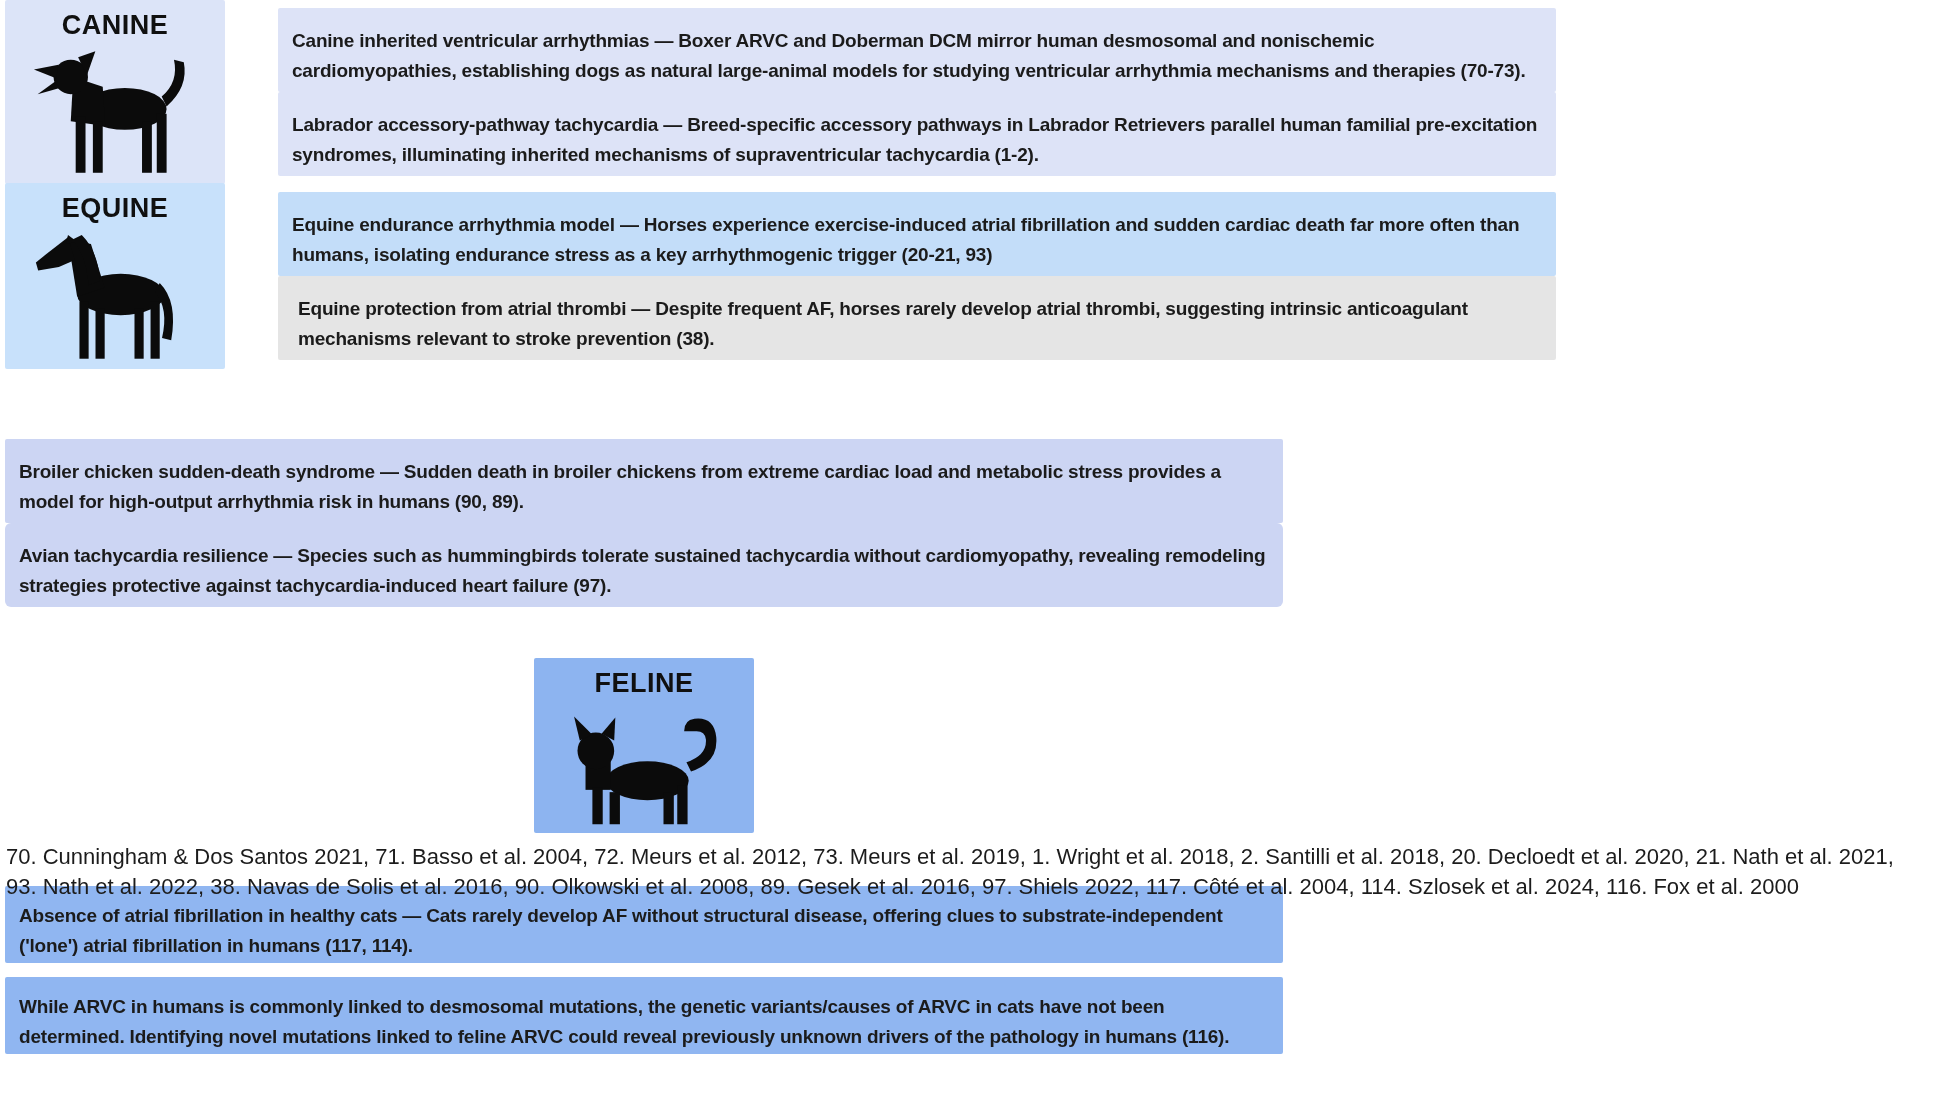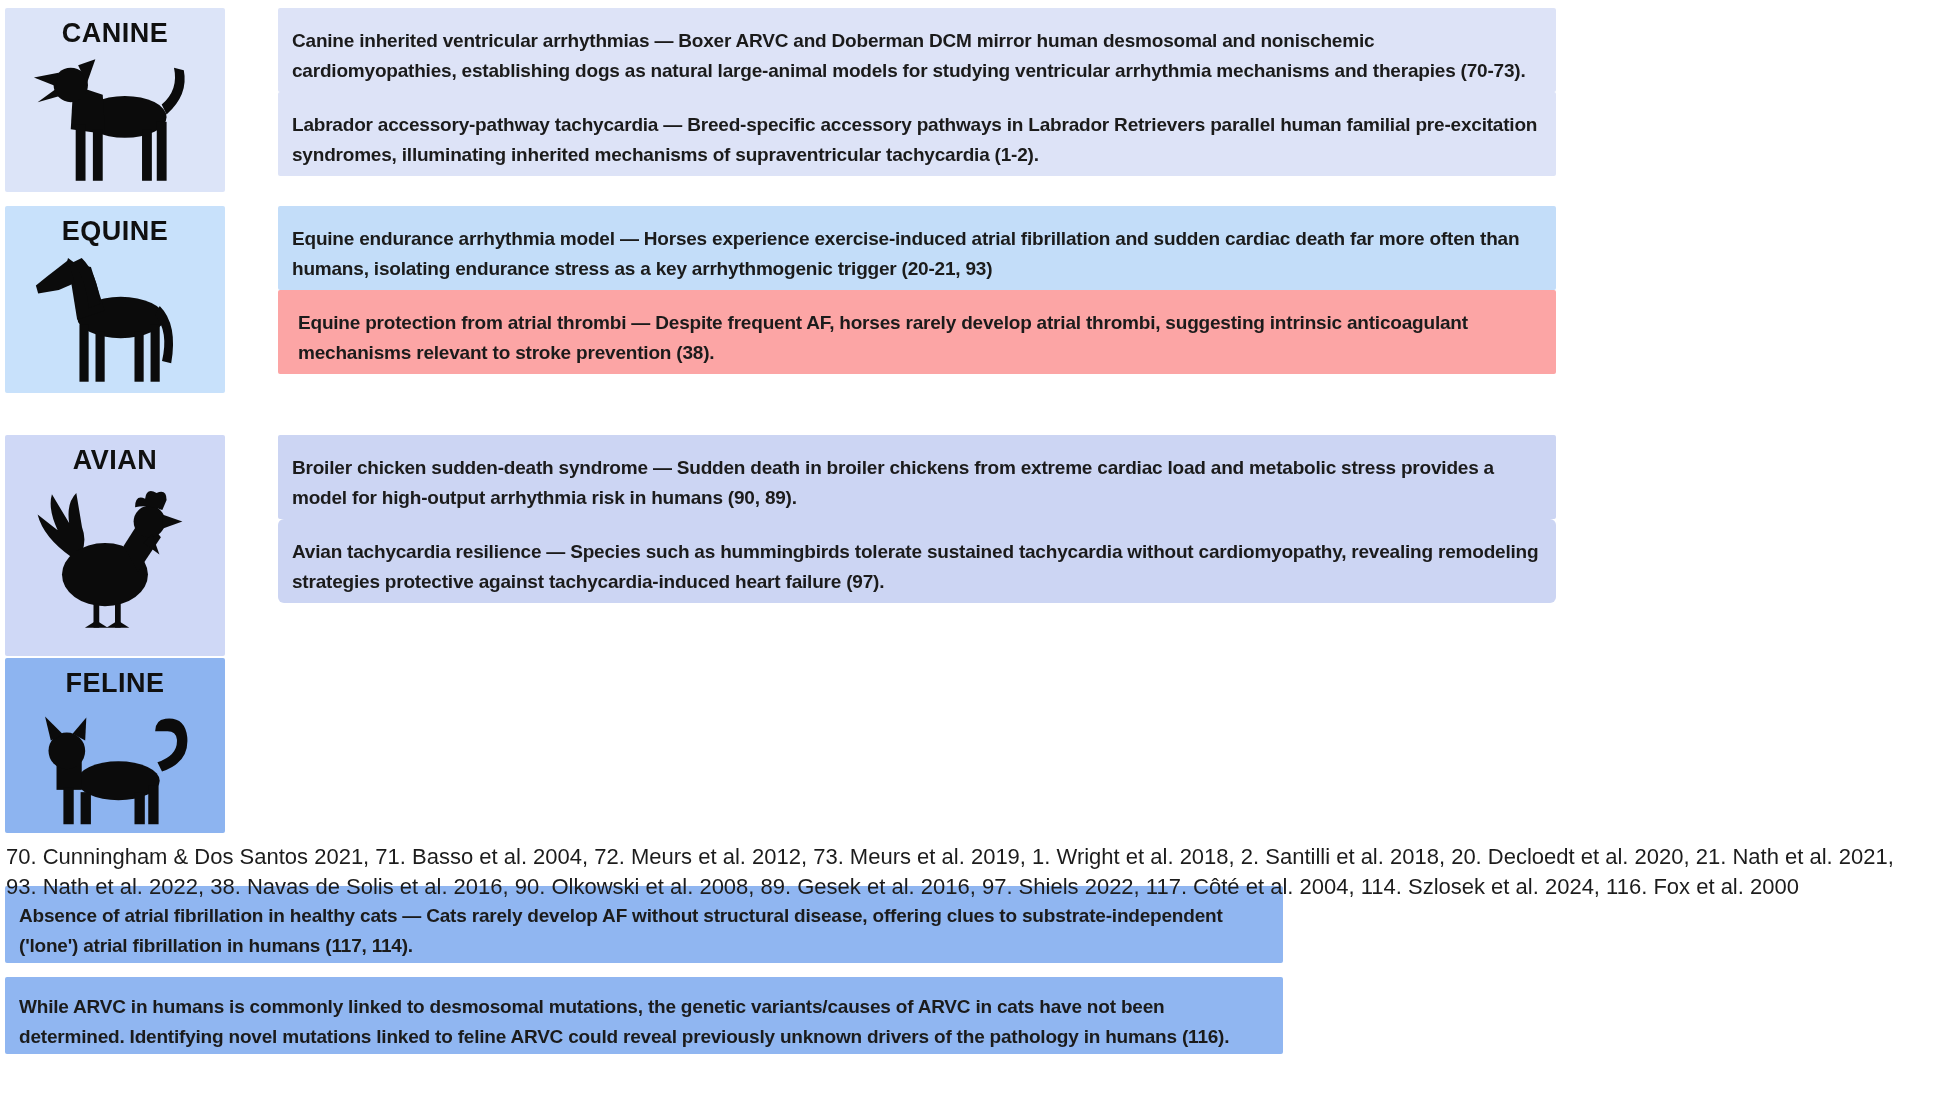--- a/index.html
+++ b/index.html
@@ -9,21 +9,21 @@
     position: relative;
     font-family: "Liberation Sans", sans-serif;
     color: #1b1b1b;
     overflow: hidden;
   }
   .row {
     position: absolute;
     left: 5px;
     display: flex;
     gap: 53px;
-    align-items: flex-start;
+    align-items: center;
   }
   .row-canine { top: 8px;   height: 168px; }
   .row-equine { top: 206px; height: 140px; border-radius: 18px; }
   .row-avian  { top: 435px; height: 175px; }
   .row-feline { top: 658px; height: 148px; flex-direction: column; }
 
   .animal-card {
     width: 220px;
     display: flex;
     flex-direction: column;
@@ -129,47 +129,27 @@
           <rect x="92" y="70" width="8" height="44"></rect>
           <rect x="106" y="64" width="8" height="50"></rect>
         </g>
       </svg>
     </div>
   </div>
   <div class="facts">
     <div class="fact" style="background: rgb(195, 221, 249);">
       <div class="fact-text">Equine endurance arrhythmia model — Horses experience exercise-induced atrial fibrillation and sudden cardiac death far more often than humans, isolating endurance stress as a key arrhythmogenic trigger (20-21, 93)</div>
     </div>
-    <div class="fact" style="background: #fca5a5; padding-left: 20px;">
+    <div class="fact" style="background: #e5e5e5; padding-left: 20px;">
       <div class="fact-text">Equine protection from atrial thrombi — Despite frequent AF, horses rarely develop atrial thrombi, suggesting intrinsic anticoagulant mechanisms relevant to stroke prevention (38).</div>
     </div>
   </div>
 </section>
 
 <section class="row row-avian">
-  <div class="animal-card" style="background: rgb(207, 216, 246);">
-    <div class="animal-label">AVIAN</div>
-    <div class="animal-icon">
-      <svg viewBox="0 0 120 120" preserveAspectRatio="xMidYMid meet" aria-hidden="true">
-        <g fill="#0b0b0b">
-          <path d="M30,54 Q10,40 6,24 L20,35 Q13,20 16,10 L28,30 Q26,16 33,9 L37,33 Q42,46 32,58 Z"></path>
-          <ellipse cx="53" cy="66" rx="30" ry="22"></ellipse>
-          <polygon points="66,46 80,24 92,40 76,64"></polygon>
-          <circle cx="84" cy="29" r="11"></circle>
-          <path d="M74,19 q0,-9 7,-6 q1,-8 8,-4 q7,-3 7,5 l-3,7 q-10,-4 -19,-2 z"></path>
-          <polygon points="93,24 107,29 93,34"></polygon>
-          <polygon points="86,38 91,52 80,44"></polygon>
-          <rect x="45" y="86" width="4" height="17"></rect>
-          <rect x="60" y="86" width="4" height="17"></rect>
-          <polygon points="39,103 55,103 47,98"></polygon>
-          <polygon points="54,103 70,103 62,98"></polygon>
-        </g>
-      </svg>
-    </div>
-  </div>
   <div class="facts">
     <div class="fact" style="background: rgb(204, 213, 243);">
       <div class="fact-text">Broiler chicken sudden-death syndrome — Sudden death in broiler chickens from extreme cardiac load and metabolic stress provides a model for high-output arrhythmia risk in humans (90, 89).</div>
     </div>
     <div class="fact" style="background: rgb(204, 213, 243); border-radius: 6px;">
       <div class="fact-text">Avian tachycardia resilience — Species such as hummingbirds tolerate sustained tachycardia without cardiomyopathy, revealing remodeling strategies protective against tachycardia-induced heart failure (97).</div>
     </div>
   </div>
 </section>
 

